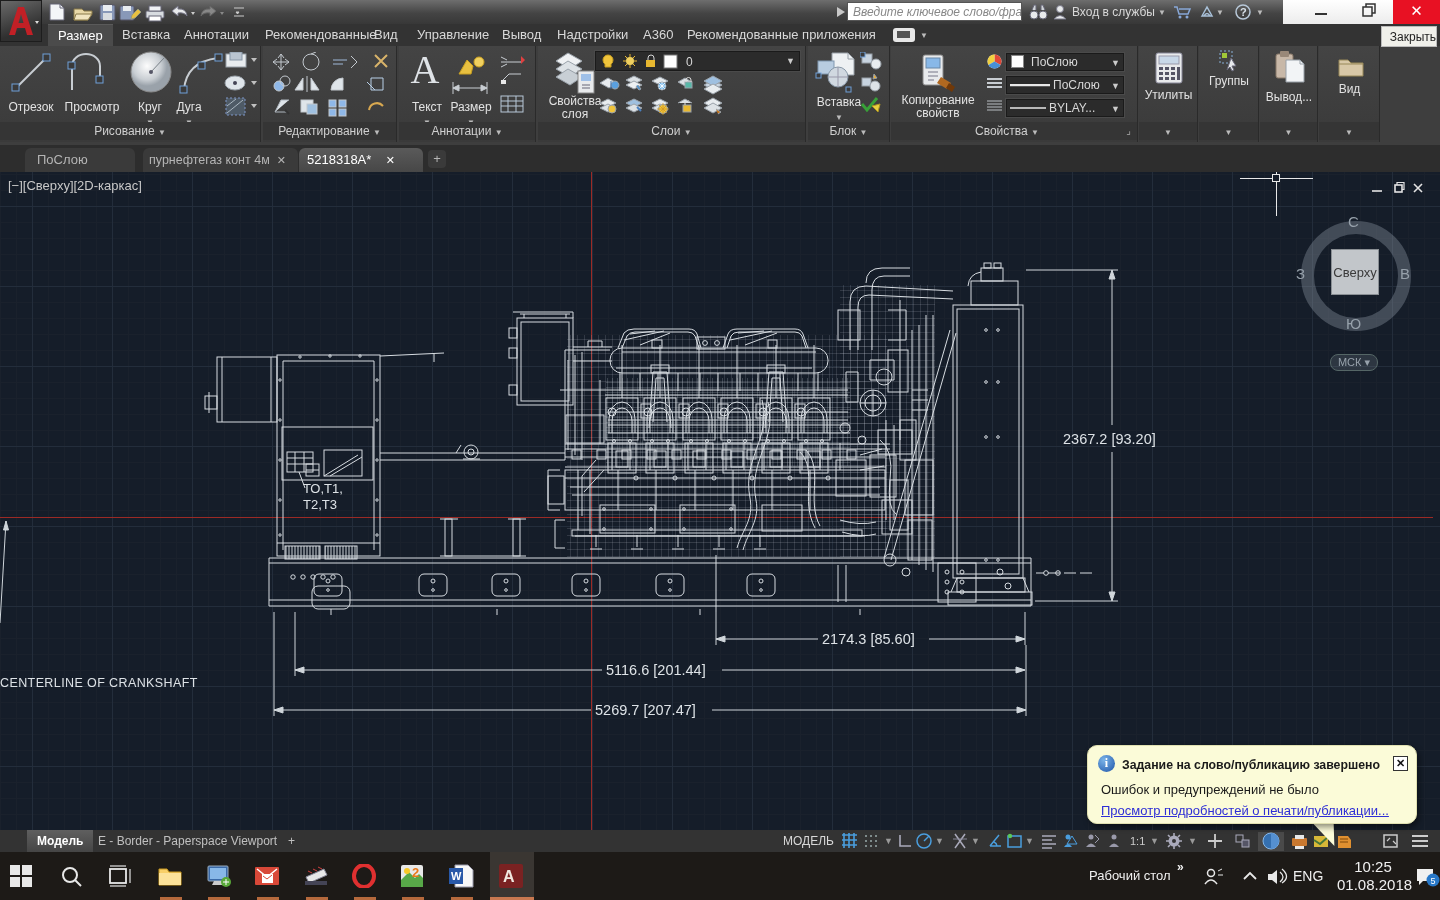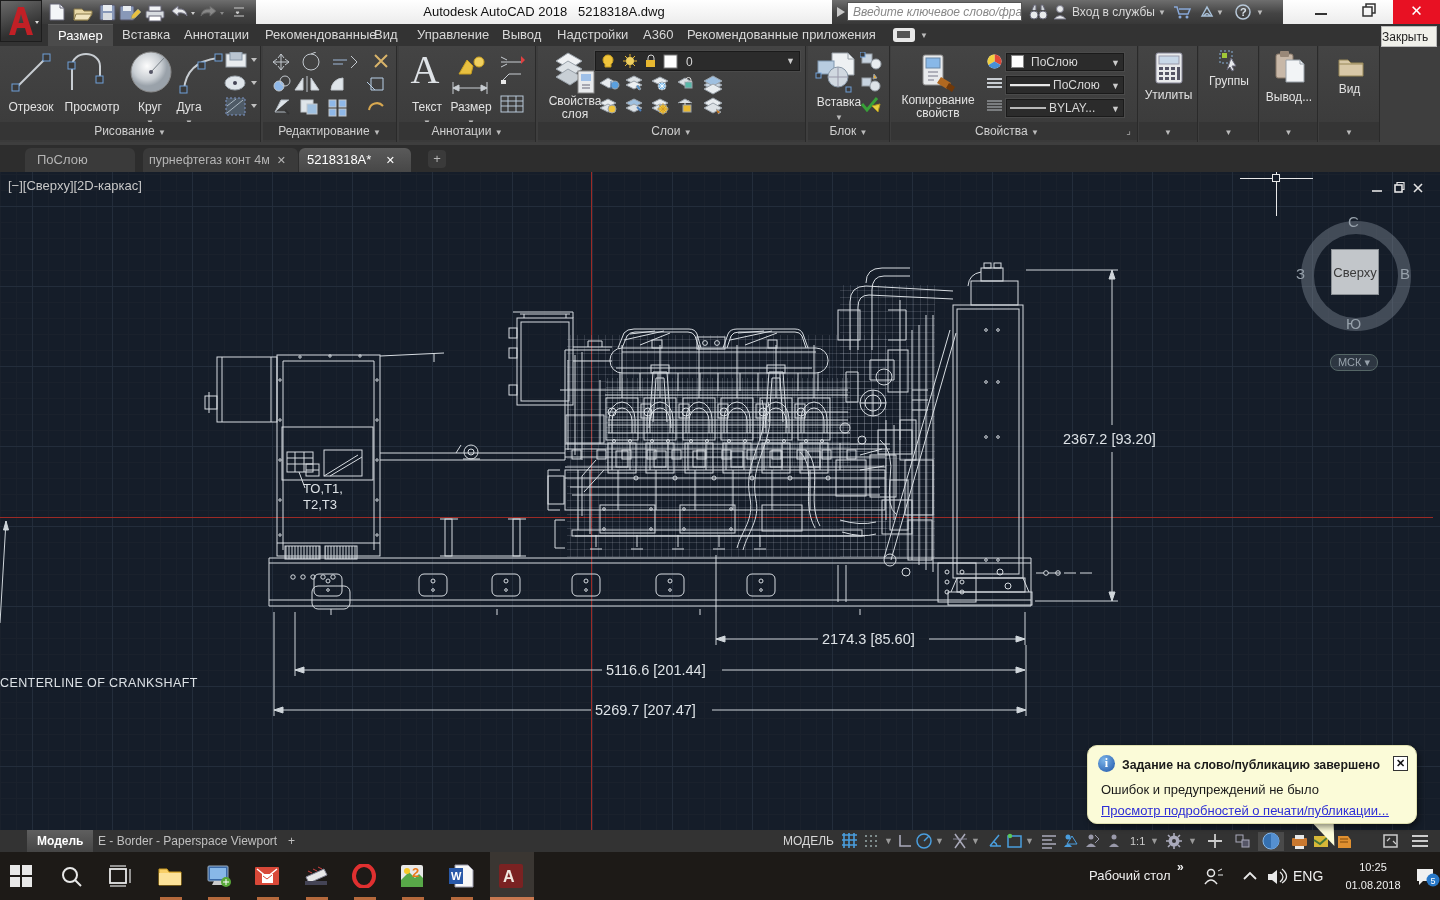--- a/index.html
+++ b/index.html
@@ -42,33 +42,32 @@
 #mck{position:absolute;left:1330px;top:182px;width:48px;height:17px;border:1px solid #566;border-radius:8px;background:rgba(120,130,140,0.25);color:#98a2ac;font-size:11px;text-align:center;line-height:15px}
 
 #notif{position:absolute;left:1087px;top:745px;width:330px;height:79px;background:#fbfbd8;border:1px solid #e0e0b0;border-radius:10px;box-shadow:2px 3px 6px rgba(0,0,0,0.45);font-size:13px;color:#1a1a1a;z-index:50}
 #notif-tail{position:absolute;left:1318px;top:822px;width:0;height:0;border-left:10px solid transparent;border-right:12px solid transparent;border-top:24px solid #fbfbd8;transform:skewX(28deg);z-index:49}
 #notif .ttl{position:absolute;left:34px;top:12px;font-weight:bold;font-size:12.3px;white-space:nowrap}
 #notif .bdy{position:absolute;left:13px;top:36px;font-size:13px;white-space:nowrap}
 #notif .lnk{position:absolute;left:13px;top:57px;color:#2e2ed6;text-decoration:underline;font-size:13px;white-space:nowrap}
 #notif .ico{position:absolute;left:10px;top:9px;width:17px;height:17px;border-radius:50%;background:radial-gradient(circle at 35% 30%,#7ab3e8,#1e54a8);color:#fff;font-size:12px;font-weight:bold;text-align:center;line-height:17px;font-family:"Liberation Serif",serif}
 #notif .cls{position:absolute;left:305px;top:10px;width:15px;height:15px;background:#fff;border:1px solid #333;text-align:center;line-height:13px;font-size:11px;font-weight:bold;color:#111}
 
-#tooltip{position:absolute;left:1381px;top:26px;width:56px;height:21px;background:#f0f0ea;border:1px solid #bbb;color:#222;font-size:12px;text-align:left;line-height:20px;z-index:60}
+#tooltip{position:absolute;left:1381px;top:26px;width:56px;height:21px;background:#f0f0ea;border:1px solid #bbb;color:#222;font-size:12px;text-align:right;line-height:20px;z-index:60}
 
 #modelbar{position:absolute;left:0;top:830px;width:1440px;height:22px;background:#333;color:#c0c0c0;font-size:12px}
 .mtab{position:absolute;top:0;height:22px;line-height:22px;padding:0 10px}
 .mtab.active{background:linear-gradient(#5f5f5f,#454545);color:#fff;font-weight:bold;border-radius:0 0 0 0}
 
 #taskbar{position:absolute;left:0;top:852px;width:1440px;height:48px;background:#1d1a17;color:#e8e8e8}
 </style></head>
 <body>
 <div id="root">
 
   <div id="titlebar"></div>
-  <div id="titlewhite">Autodesk AutoCAD 2018&nbsp;&nbsp;&nbsp;5218318A.dwg</div>
   <div id="srcharea"></div>
   <div id="whiteright"></div>
   <div id="closebtn">✕</div>
   <div id="alogo"><svg width="40" height="40" viewBox="0 0 40 40">
         <path d="M8 34 L17 6 L23 6 L32 34 L26 34 L24 27 L16 27 L14 34 Z M17.5 22 L22.5 22 L20 13 Z" fill="#c22026"></path>
         <path d="M34 20 l4 0 -2 3 z" fill="#ddd"></path>
       </svg></div>
   <div id="qat">
     <svg class="abs" style="left:48px;top:3px;z-index:31" width="200" height="19">
 
@@ -467,21 +466,21 @@
             <stop offset="70%" stop-color="#c9ced3"></stop>
             <stop offset="100%" stop-color="#9aa2aa"></stop>
           </radialGradient>
         </defs>
       </svg>
   </div>
 
   <div id="filetabs">
     <div class="ftab" style="left:25px;width:110px">ПоСлою</div>
     <div class="ftab" style="left:143px;width:155px;font-size:12.5px;padding:0 6px">пурнефтегаз конт 4м&nbsp;&nbsp;<span style="font-size:11px">✕</span></div>
-    <div class="ftab active" style="left:299px;width:112px;padding:0 8px">5218318A*&nbsp;&nbsp;&nbsp;&nbsp;<span style="font-size:11px">✕</span></div>
+    <div class="ftab active" style="left:299px;width:124px;padding:0 8px">5218318A*&nbsp;&nbsp;&nbsp;&nbsp;<span style="font-size:11px">✕</span></div>
     <div class="ftab" style="left:428px;width:18px;padding:0 4px;border-radius:4px;top:5px;height:18px;line-height:17px;text-align:center">+</div>
   </div>
 
   <div id="canvas">
     <div id="grid"></div>
     <div id="redh"></div>
     <div id="redv"></div>
     <svg id="drawing" width="1440" height="658" style="position:absolute;left:0;top:0">
       <defs>
         <g id="cyl">
@@ -1026,20 +1025,20 @@
         <path d="M15 4 l4 -2 M15 8 l5 0" stroke="#e8e8e8"></path>
       </svg>
     <svg class="abs" style="left:1242px;top:18px" width="18" height="14">
         <path d="M2 9 l6 -6 6 6" fill="none" stroke="#e8e8e8" stroke-width="1.8"></path>
       </svg>
     <svg class="abs" style="left:1266px;top:16px" width="22" height="18">
         <path d="M2 6 h4 l5 -4 v14 l-5 -4 h-4 z" fill="#e8e8e8"></path>
         <path d="M14 4 q6 5 0 10 M16 1 q9 8 0 14" fill="none" stroke="#e8e8e8" stroke-width="1.3"></path>
       </svg>
     <div class="abs" style="left:1293px;top:16px;color:#f0f0f0;font-size:14px">ENG</div>
-    <div class="abs" style="left:1337px;top:6px;width:72px;text-align:center;color:#f0f0f0;font-size:11px;line-height:18px">10:25<br>01.08.2018</div>
+    <div class="abs" style="left:1337px;top:6px;width:72px;text-align:center;color:#f0f0f0;font-size:15px;line-height:18px">10:25<br>01.08.2018</div>
     <svg class="abs" style="left:1416px;top:15px" width="24" height="20">
         <path d="M1 2 h16 v12 h-10 l-4 4 v-4 h-2 z" fill="#f0f0f0"></path>
         <circle cx="17" cy="13" r="6.5" fill="#2878c8"></circle>
         <text x="14.5" y="17" font-size="9" fill="#fff" font-family="Liberation Sans">5</text>
       </svg>
   </div>
 </div>
 
 </body></html>

